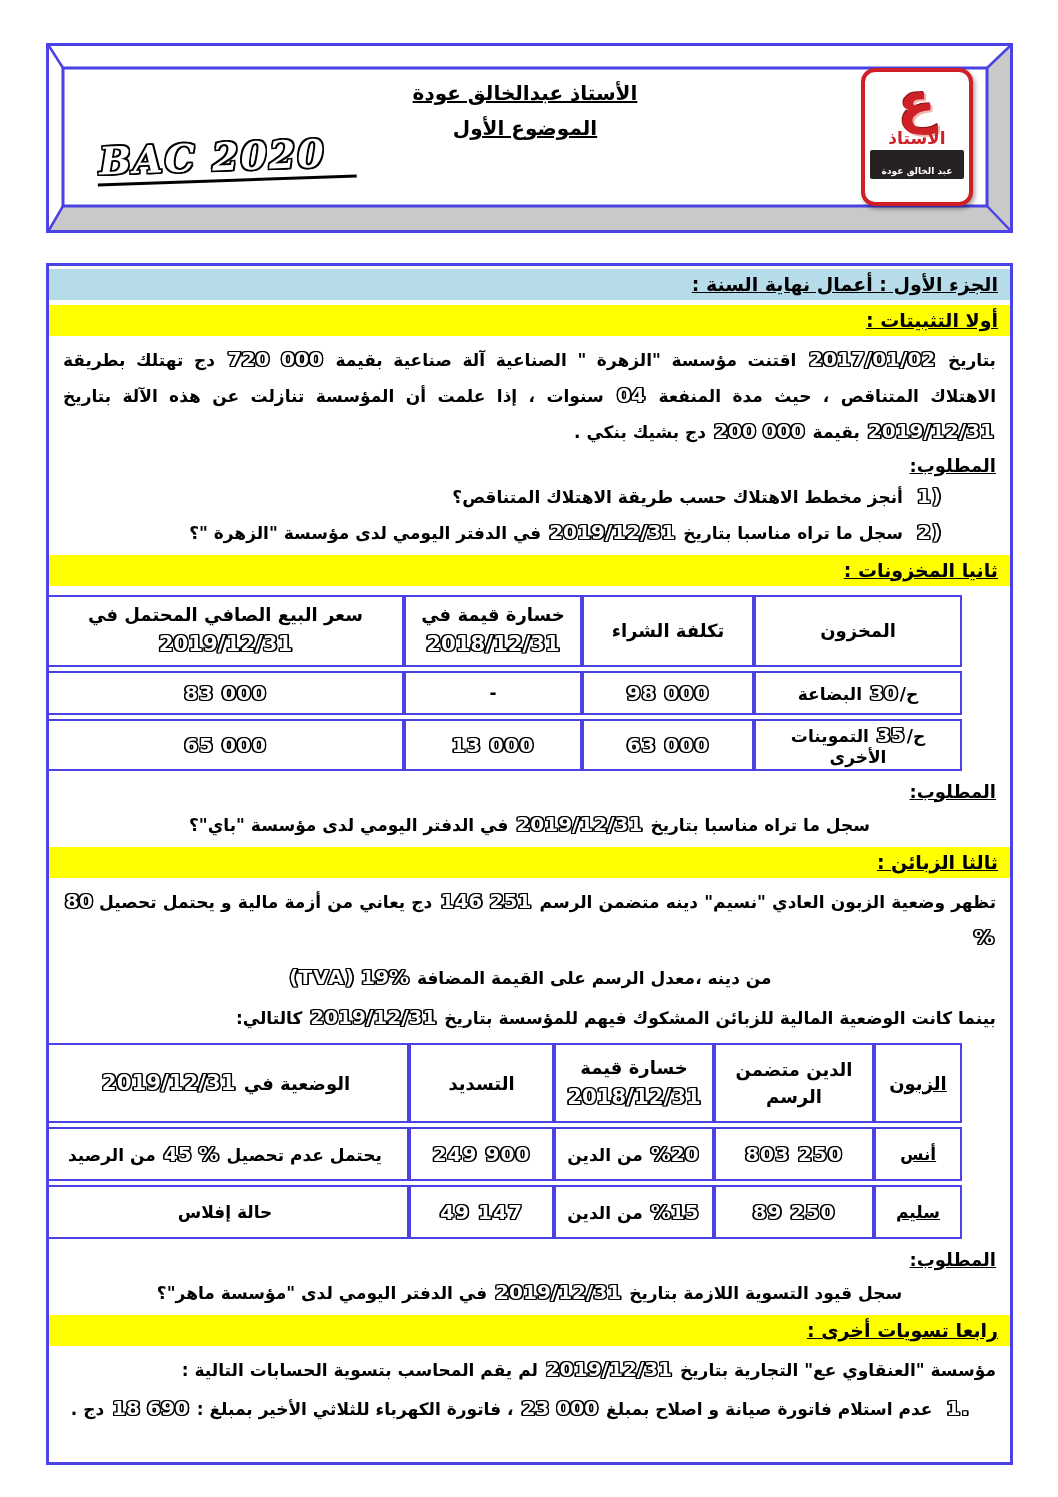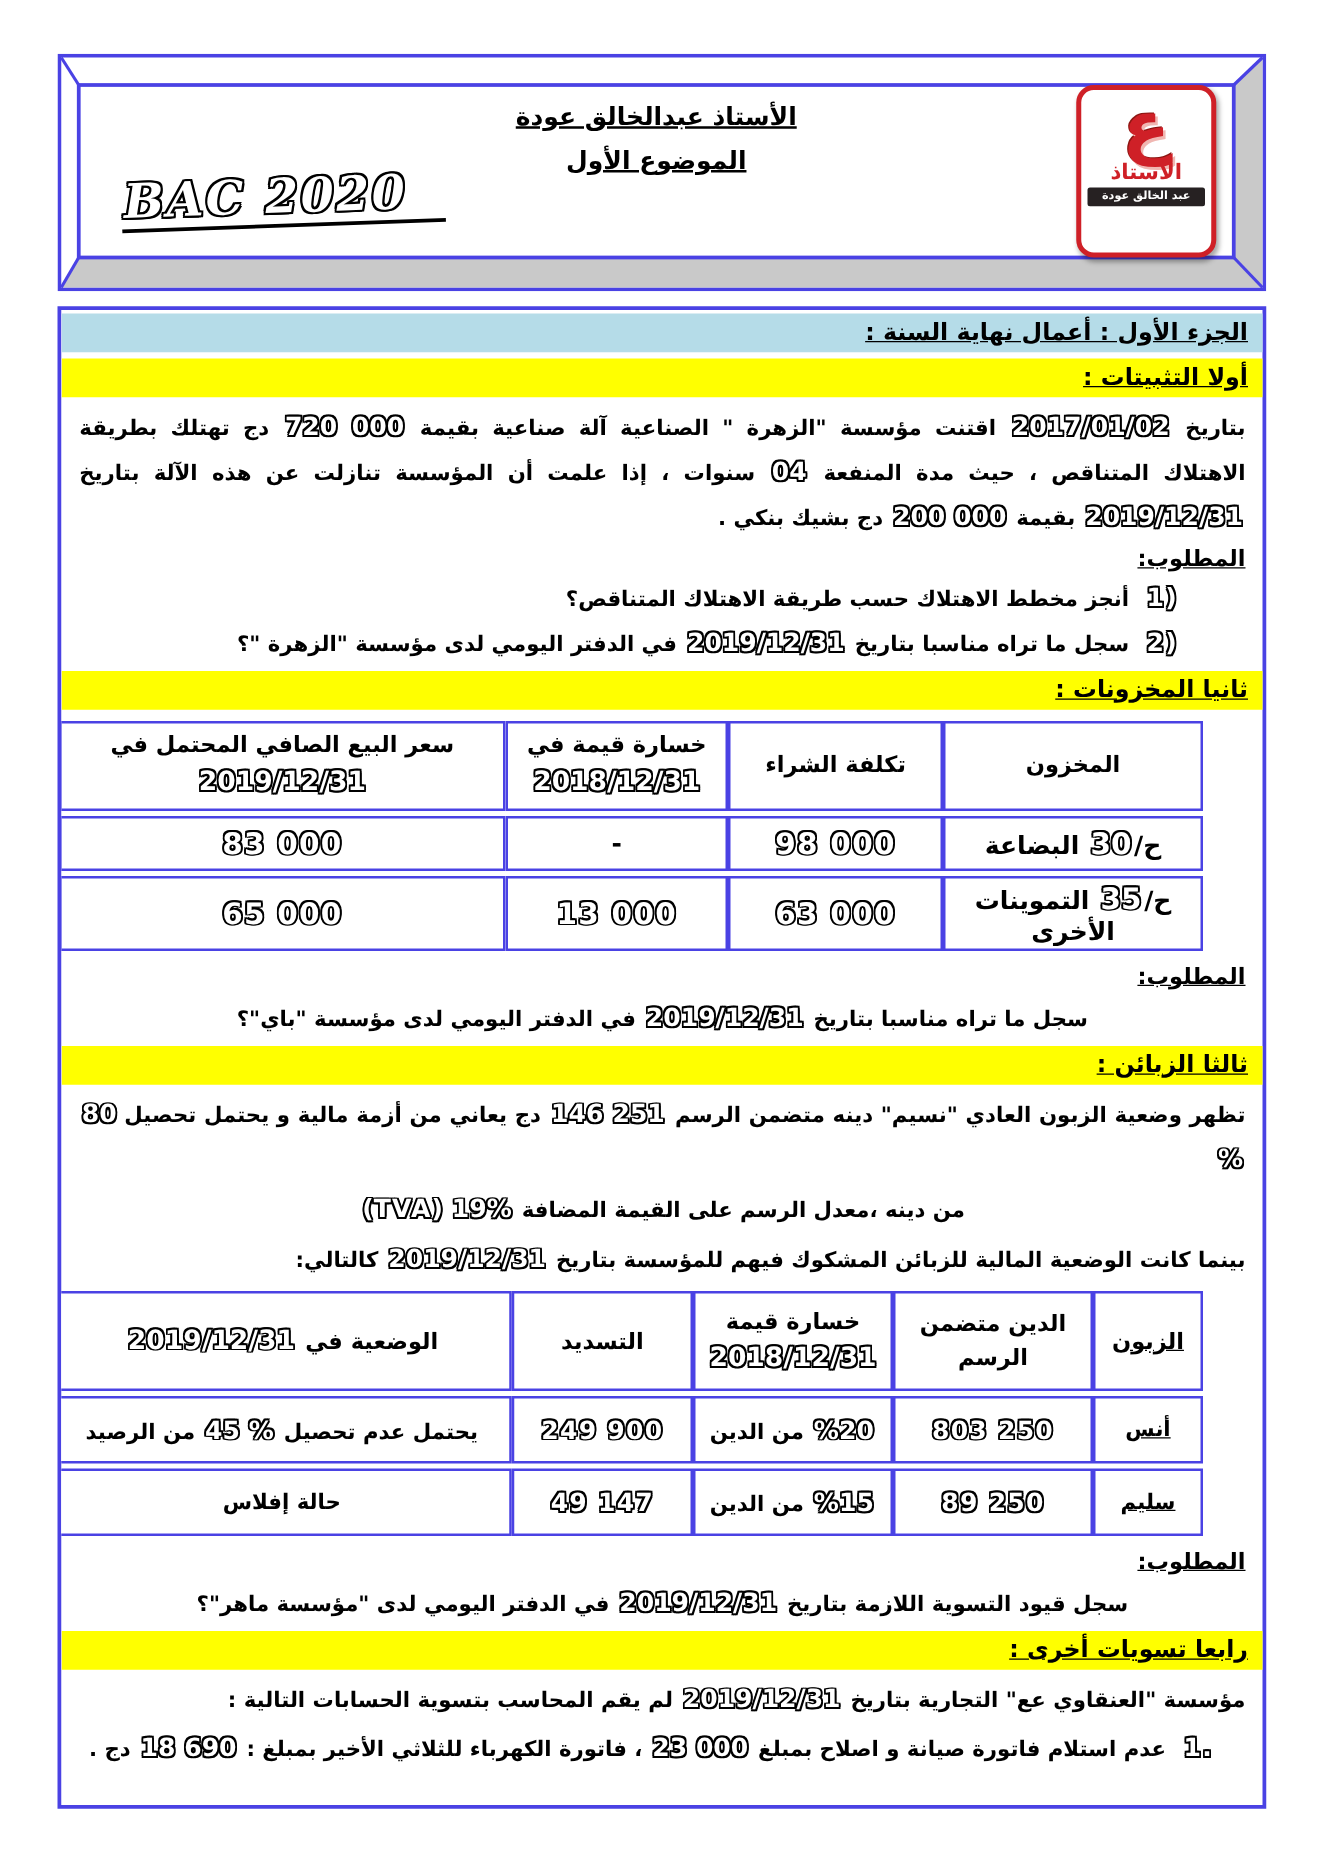--- a/index.html
+++ b/index.html
@@ -18,24 +18,24 @@
   .h-subject{margin-top:11px;font-size:20px;font-weight:bold;text-decoration:underline;display:inline-block;}
   .bac{position:absolute;left:34px;top:66px;direction:ltr;font-family:"DejaVu Serif",serif;
        font-style:italic;font-weight:bold;font-size:38px;transform:rotate(-2deg);
        border-bottom:3px solid #000;padding:0 30px 0 2px;letter-spacing:2px;
        color:#fff;text-shadow:-1.6px -1.6px 0 #000,1.6px -1.6px 0 #000,-1.6px 1.6px 0 #000,1.6px 1.6px 0 #000,0 1.6px 0 #000,0 -1.6px 0 #000,1.6px 0 0 #000,-1.6px 0 0 #000;}
   .logo{position:absolute;right:14px;top:0px;width:104px;height:130px;border:4px solid #cf2027;
         border-radius:14px;background:#fff;text-align:center;box-shadow:2px 3px 4px rgba(0,0,0,.35);}
   .logo-letter{font-size:56px;font-weight:bold;color:#cf2027;line-height:1.02;margin-top:1px;
         text-shadow:2px 2px 0 #f0b7b2,-1px -1px 0 #8c1612;}
   .logo-line1{color:#cf2027;font-weight:bold;font-size:17px;line-height:1.05;}
-  .logo-line2{background:#262122;color:#fff;font-size:9px;font-weight:bold;margin:2px 5px 0;padding:2px 0 3px;border-radius:2px;}
+  .logo-line2{background:#262122;color:#fff;font-size:9px;font-weight:bold;margin:2px 5px 0;padding:16px 0 3px;border-radius:2px;}
 
   
-  .box{position:absolute;left:46px;top:245px;width:967px;height:1202px;box-sizing:border-box;
+  .box{position:absolute;left:46px;top:263px;width:967px;height:1202px;box-sizing:border-box;
        border:3px solid #4a42e4;background:#fff;overflow:hidden;padding-top:3px;}
   .band{font-weight:bold;font-size:19px;padding:4px 12px 5px;margin:0 0 5px;text-decoration:underline;}
   .blue{background:#b5dce8;}
   .yellow{background:#ffff00;margin-top:5px;}
   .para{font-weight:bold;font-size:17px;margin:4px 14px;line-height:1.8;text-align:justify;}
   .center{text-align:center;}
   .required{font-weight:bold;font-size:18px;text-decoration:underline;margin:6px 14px 3px;}
   .items .item{display:flex;gap:12px;margin:2px 66px 2px 14px;font-weight:bold;font-size:17px;align-items:baseline;line-height:1.7;}
   .items.items4 .item{margin-right:38px;}
   .marker{flex:0 0 auto;}
@@ -44,21 +44,21 @@
   .num{direction:ltr;unicode-bidi:isolate;font-weight:bold;color:#fff;letter-spacing:1px;
        font-size:1.18em;padding:0 2px;
        text-shadow:-1.4px -1.4px 0 #000,1.4px -1.4px 0 #000,-1.4px 1.4px 0 #000,1.4px 1.4px 0 #000,
                    -1.4px 0 0 #000,1.4px 0 0 #000,0 -1.4px 0 #000,0 1.4px 0 #000;}
 
   
   .tbl{border-collapse:separate;border-spacing:0 4px;width:865px;margin:4px 48px 4px auto;font-weight:bold;table-layout:fixed;}
   .tbl th,.tbl td{border:2px solid #4a42e4;text-align:center;vertical-align:middle;padding:2px 6px;background:#fff;}
   .tbl th{font-size:18px;line-height:1.5;}
   .t1 th{height:64px;}
-  .t1 td{height:36px;font-size:20px;}
+  .t1 td{height:36px;font-size:17px;}
   .t2 th{height:72px;}
   .t2 td{height:46px;font-size:17px;}
   .t1 .c0{width:192px;}.t1 .c1{width:156px;}.t1 .c2{width:162px;}.t1 .c3{width:341px;}
   .t2 .c0{width:72px;text-decoration:underline;}.t2 .c1{width:144px;}.t2 .c2{width:144px;}.t2 .c3{width:129px;}.t2 .c4{width:352px;}
 </style>
 </head>
 <body>
 
 <div class="page">
 

